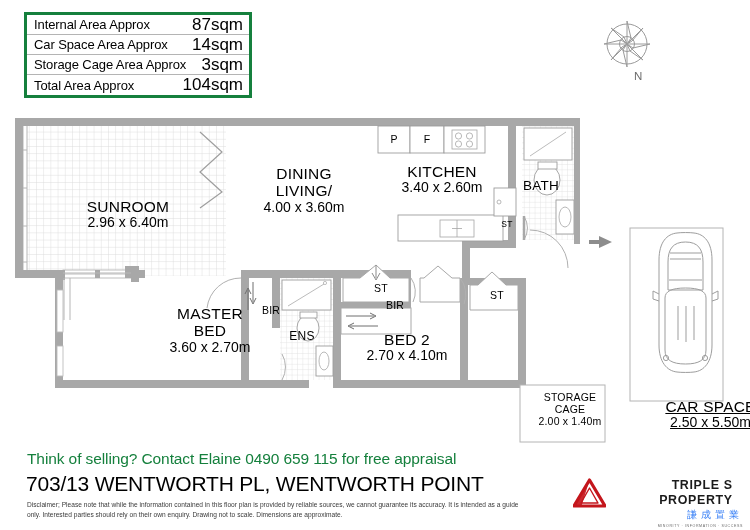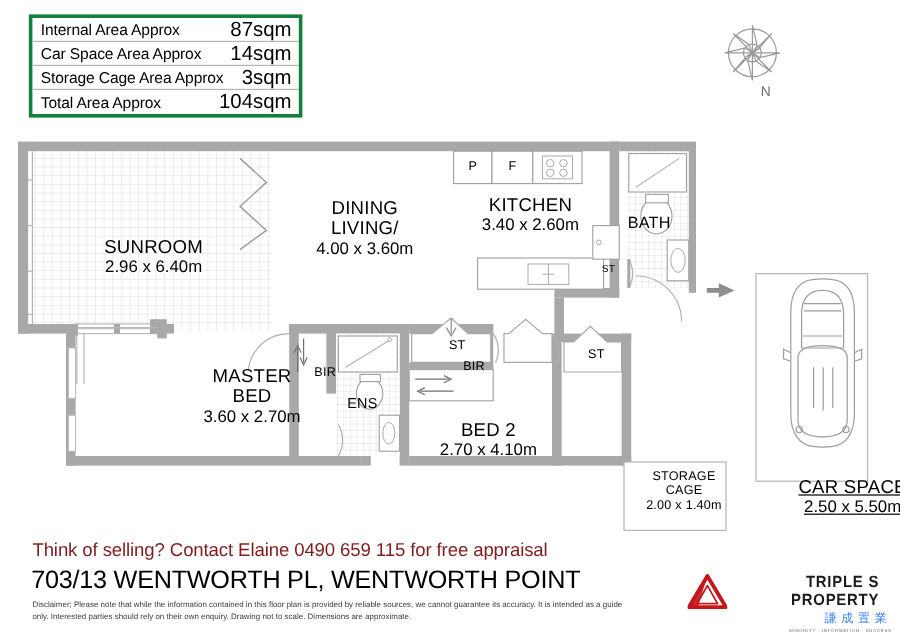--- a/index.html
+++ b/index.html
@@ -74,21 +74,21 @@
   .rname  { font-size: 15.5px; letter-spacing: 0.2px; }
   .rdim   { font-size: 14px; }
   .small-tag { font-size: 10.5px; letter-spacing: 0.2px; }
   .tiny-tag  { font-size: 8.5px; letter-spacing: 0.2px; }
 
   
   #promo-line {
     position: absolute;
     left: 27px; top: 450px;
     font-size: 15.5px;
-    color: #7f1d1d;
+    color: #15803d;
     letter-spacing: -0.1px;
     white-space: nowrap;
   }
   #address-line {
     position: absolute;
     left: 26px; top: 472px;
     font-size: 21px;
     letter-spacing: -0.2px;
     white-space: nowrap;
   }
@@ -429,21 +429,21 @@
   <div class="rlabel" style="left:515px; top:178px; width:52px;">
     <div class="rname" style="font-size:13.5px;">BATH</div>
   </div>
 
   <div class="rlabel" style="left:145px; top:305px; width:130px;">
     <div class="rname">MASTER</div>
     <div class="rname">BED</div>
     <div class="rdim">3.60 x 2.70m</div>
   </div>
 
-  <div class="rlabel" style="left:348px; top:350px; width:118px;">
+  <div class="rlabel" style="left:348px; top:331px; width:118px;">
     <div class="rname">BED 2</div>
     <div class="rdim">2.70 x 4.10m</div>
   </div>
 
   <div class="rlabel" style="left:281px; top:330px; width:42px;">
     <div class="small-tag" style="font-size:12px;">ENS</div>
   </div>
 
   <div class="rlabel" style="left:520px; top:392px; width:100px;">
     <div class="small-tag">STORAGE</div>

